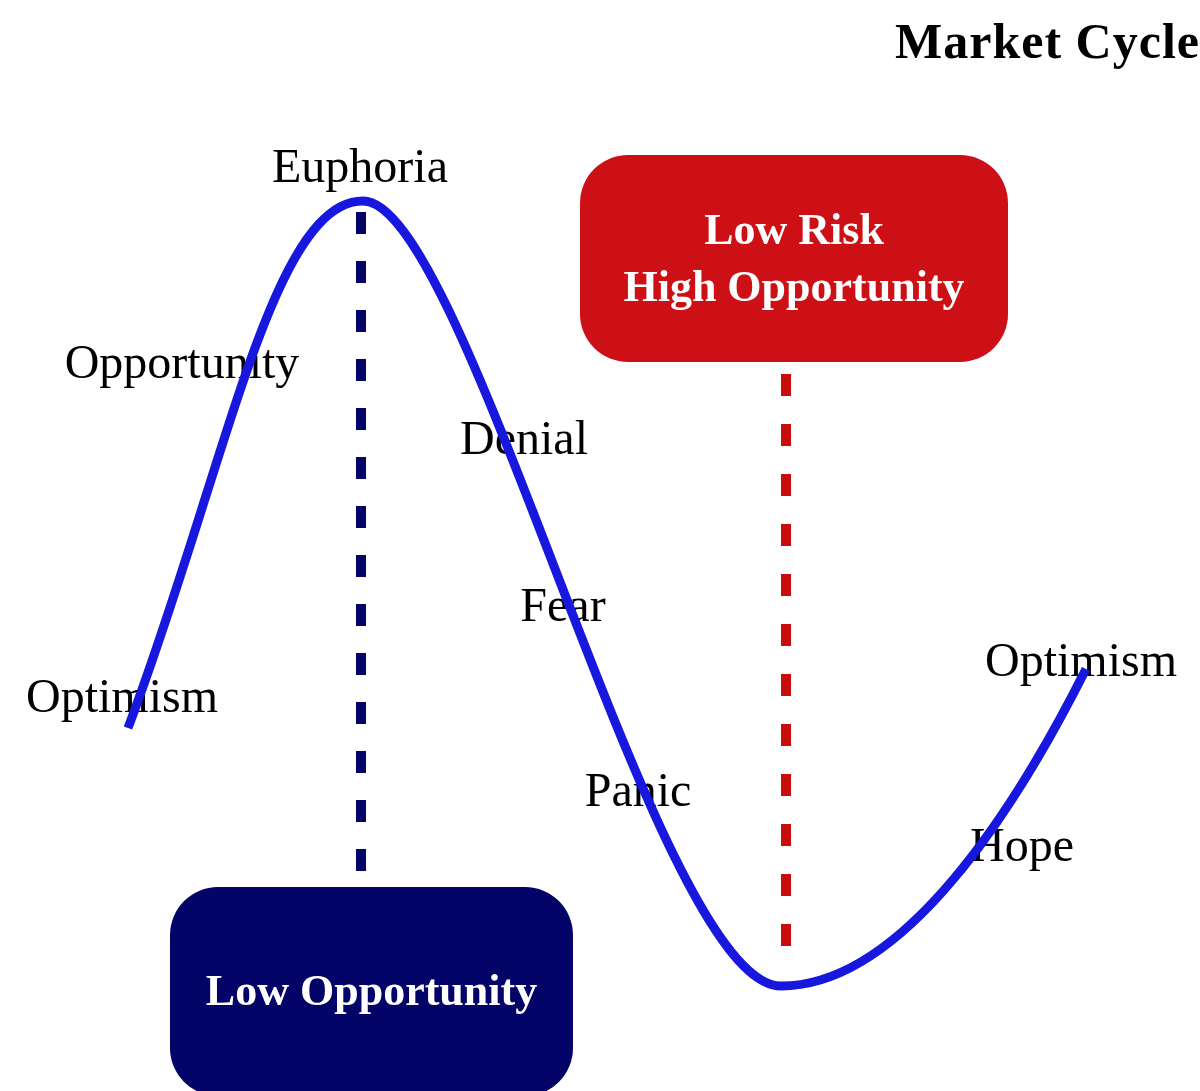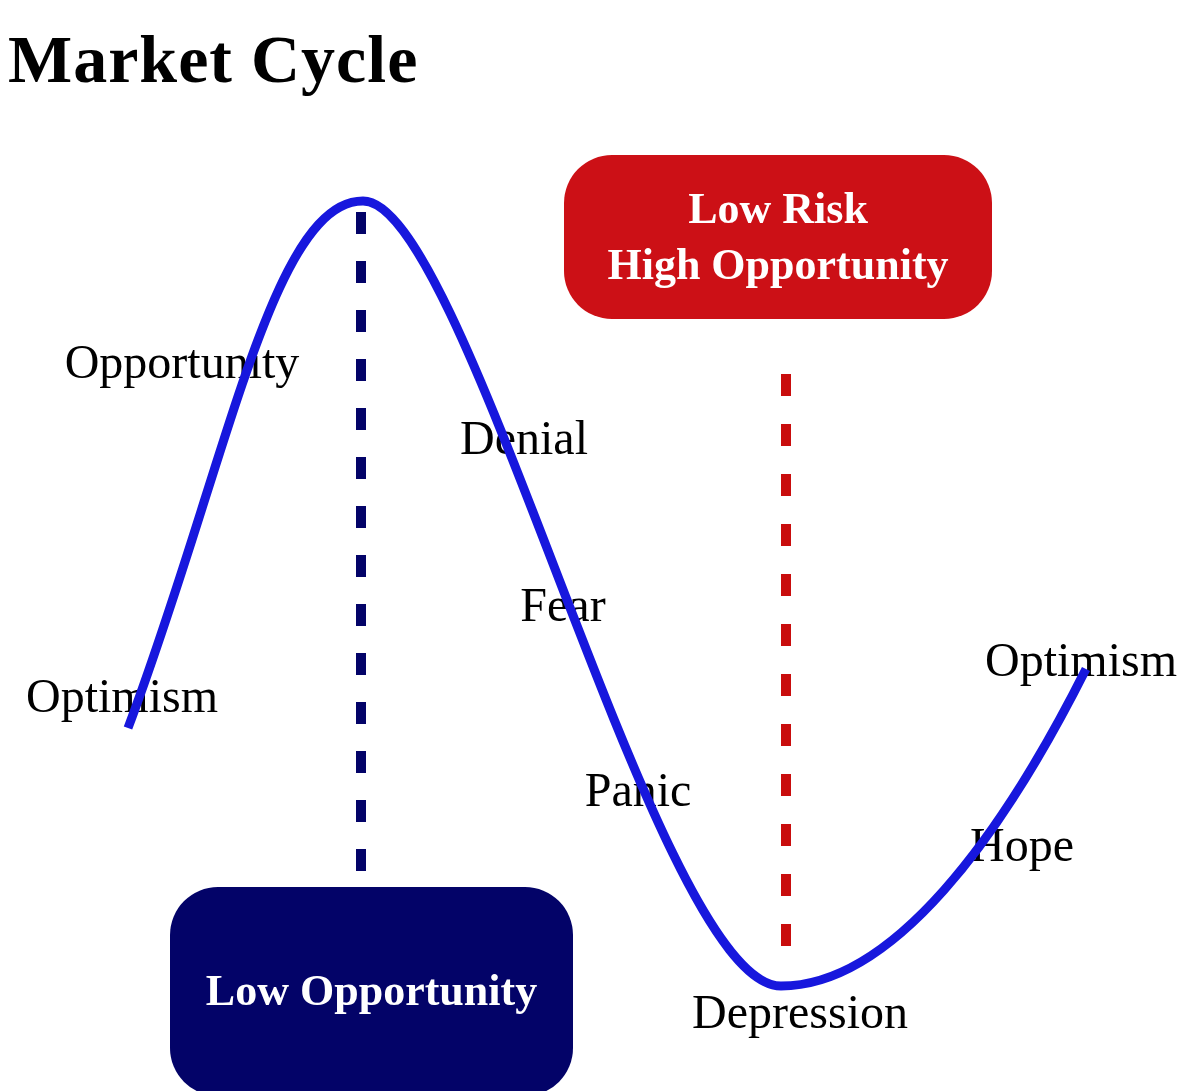--- a/index.html
+++ b/index.html
@@ -19,23 +19,23 @@
   .canvas{
     position:relative;
     width:1200px;
     height:1091px;
     background:var(--background);
     overflow:hidden;
   }
   .title{
     position:absolute;
     left:0; right:0; top:12px;
-    margin:8px;
-    text-align:left;
-    font-size:68px;
+    margin:0;
+    text-align:right;
+    font-size:50px;
     font-weight:bold;
     color:var(--label-black);
     letter-spacing:1px;
     z-index:1;
   }
   .phase-label{
     position:absolute;
     transform:translateX(-50%);
     white-space:nowrap;
     font-size:48px;
@@ -78,22 +78,22 @@
     z-index:3;
   }
   .callout-box .box-line{
     color:var(--box-text-white);
     font-size:44px;
     font-weight:bold;
     line-height:1.28;
     white-space:nowrap;
   }
   .red-box{
-    left:564px; top:155px;
-    width:428px; height:164px;
+    left:580px; top:155px;
+    width:428px; height:207px;
     background:var(--box-red);
   }
   .navy-box{
     left:170px; top:887px;
     width:403px; height:209px;
     background:var(--navy);
   }
   
   #lbl-euphoria      {left:360px;  top:140px;}
   #lbl-excitement    {left:182px;  top:336px;}
@@ -105,26 +105,26 @@
   #lbl-hope          {left:1022px; top:819px;}
   #lbl-optimism-right{left:1081px; top:634px;}
 </style>
 </head>
 <body>
 
 <div class="canvas">
 
   <h1 class="title">Market Cycle</h1>
 
+  <div class="phase-label" id="lbl-euphoria">Euphoria</div>
   <div class="phase-label" id="lbl-excitement">Opportunity</div>
   <div class="phase-label" id="lbl-denial">Denial</div>
   <div class="phase-label" id="lbl-fear">Fear</div>
   <div class="phase-label" id="lbl-optimism-left">Optimism</div>
   <div class="phase-label" id="lbl-panic">Panic</div>
-  <div class="phase-label" id="lbl-depression">Depression</div>
   <div class="phase-label" id="lbl-hope">Hope</div>
   <div class="phase-label" id="lbl-optimism-right">Optimism</div>
 
   <svg class="curve-svg" viewBox="0 0 1200 1091" aria-hidden="true">
     <line class="dash-navy" x1="361" y1="212" x2="361" y2="872"></line>
     <line class="dash-red" x1="786" y1="374" x2="786" y2="960"></line>
     <path class="curve" d="M 128 728
              C 226 468, 272 201, 363 201
              C 468 201, 656 986, 781 986
              C 893 986, 1002 836, 1086 669"></path>

